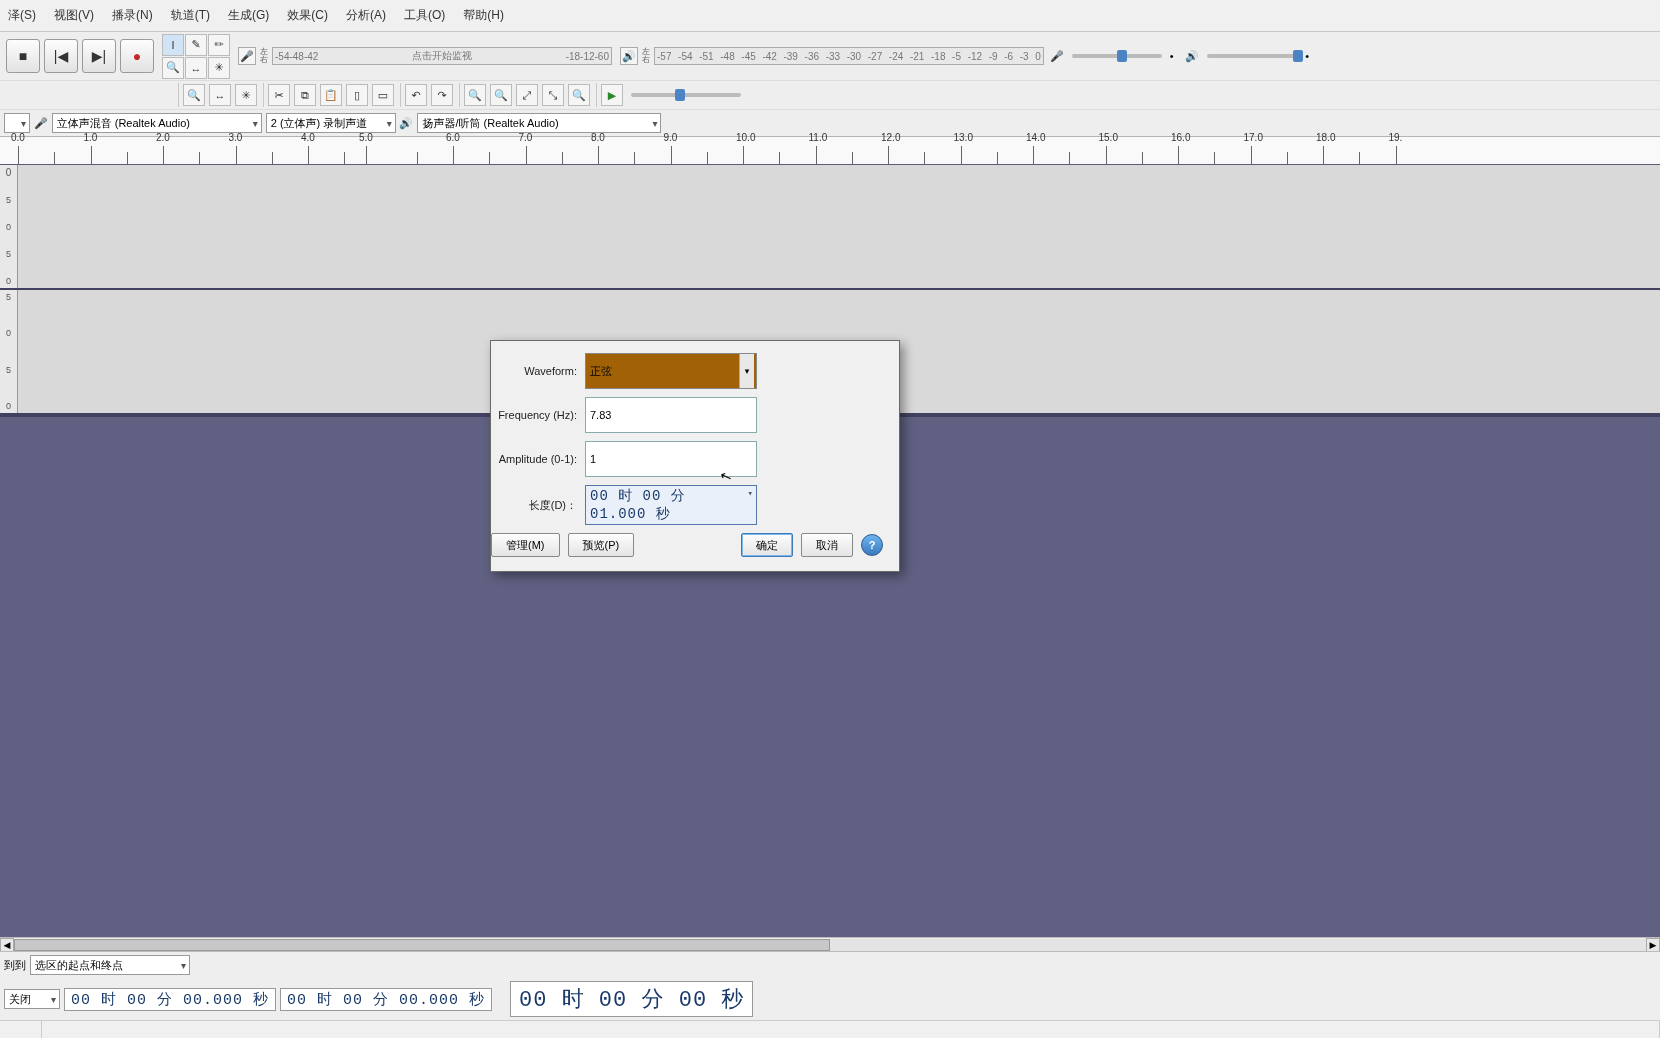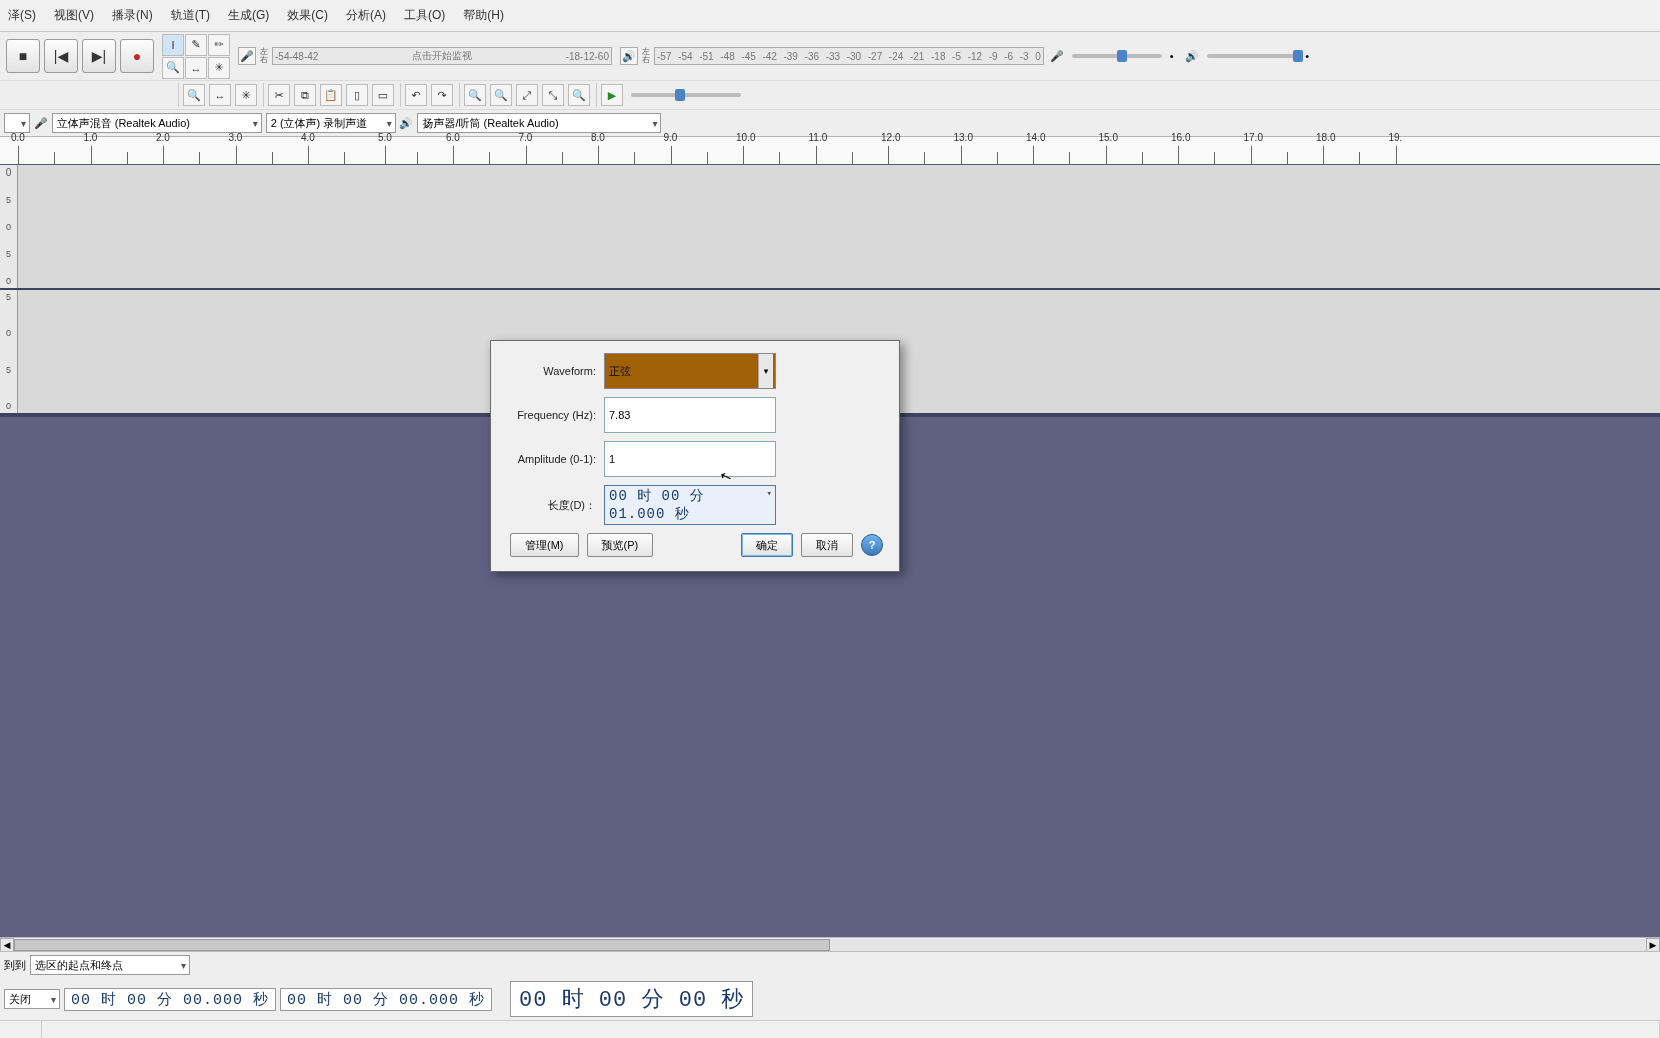--- a/index.html
+++ b/index.html
@@ -72,21 +72,21 @@
 .timebox.big{font-size:22px; padding:2px 8px;}
 .statusrow{height:18px;background:#f0f0f0;border-top:1px solid #ccc;display:flex;align-items:center;font-size:11px;}
 .statusrow .cell{border-right:1px solid #ccc;padding:0 6px;height:100%;display:flex;align-items:center;}
 
 
 .dialog{ position:absolute; left:490px; top:340px; width:410px; background:#f0f0f0; border:1px solid #6a6a6a; box-shadow:4px 4px 10px rgba(0,0,0,.4); font-size:11px;}
 .titlebar{ height:24px; background:linear-gradient(#fdfdfd,#e4e4e4); border-bottom:1px solid #bbb; display:flex; align-items:center; justify-content:space-between; padding:0 2px 0 8px; font-size:11px;}
 .winbtns{display:flex; gap:0;}
 .winbtn{width:26px;height:18px;border:1px solid #888;background:linear-gradient(#f8f8f8,#ddd);display:flex;align-items:center;justify-content:center;font-size:10px;}
 .winbtn.close{background:linear-gradient(#f08080,#d03030);color:#fff;}
-.dlgbody{ padding:12px 16px 14px 19px; background:#f0f0f0;}
+.dlgbody{ padding:12px 16px 14px 0; background:#f0f0f0;}
 .formrow{ display:flex; align-items:center; margin-bottom:8px;}
 .formrow label{ width:94px; text-align:right; padding-right:8px; color:#222;}
 .txtinput{ width:172px; height:36px; border:1px solid #8aa; background:#fff; padding:0 4px; font-size:11px;}
 .combobox{ width:172px; height:36px; border:1px solid #888; background:#a16207; padding:0 16px 0 4px; font-size:11px; position:relative; display:flex; align-items:center;}
 .combobox::after{content:"▾"; position:absolute; right:2px; top:0; width:14px; height:100%; background:#e8e8e8; border-left:1px solid #aaa; display:flex; align-items:center; justify-content:center; font-size:9px;}
 .durbox{ font-family:"Courier New",monospace; font-size:14px; border:1px solid #5577aa; background:#eaf0fa; padding:1px 16px 1px 4px; color:#1a3a6a; position:relative; letter-spacing:1px; width:172px;}
 .durbox::after{content:"▾"; position:absolute; right:2px; top:2px; font-size:9px; color:#555;}
 .dlgbuttons{ display:flex; gap:8px; align-items:center; margin-top:2px;}
 .btn{ height:24px; padding:0 14px; border:1px solid #888; background:linear-gradient(#fdfdfd,#e4e4e4); border-radius:2px; font-size:11px; display:flex; align-items:center;}
 .btn.primary{ border:1px solid #3a7abd; box-shadow:0 0 0 1px #7fb8e8 inset;}
@@ -262,21 +262,21 @@
         </div>
         <div class="m" style="left: 199.25px;"></div>
         <div class="m major" style="left: 235.5px;">
           <span>3.0</span>
         </div>
         <div class="m" style="left: 271.75px;"></div>
         <div class="m major" style="left: 308px;">
           <span>4.0</span>
         </div>
         <div class="m" style="left: 344.25px;"></div>
-        <div class="m major" style="left: 385px;">
+        <div class="m major" style="left: 366px;">
           <span>5.0</span>
         </div>
         <div class="m" style="left: 416.75px;"></div>
         <div class="m major" style="left: 453px;">
           <span>6.0</span>
         </div>
         <div class="m" style="left: 489.25px;"></div>
         <div class="m major" style="left: 525.5px;">
           <span>7.0</span>
         </div>

